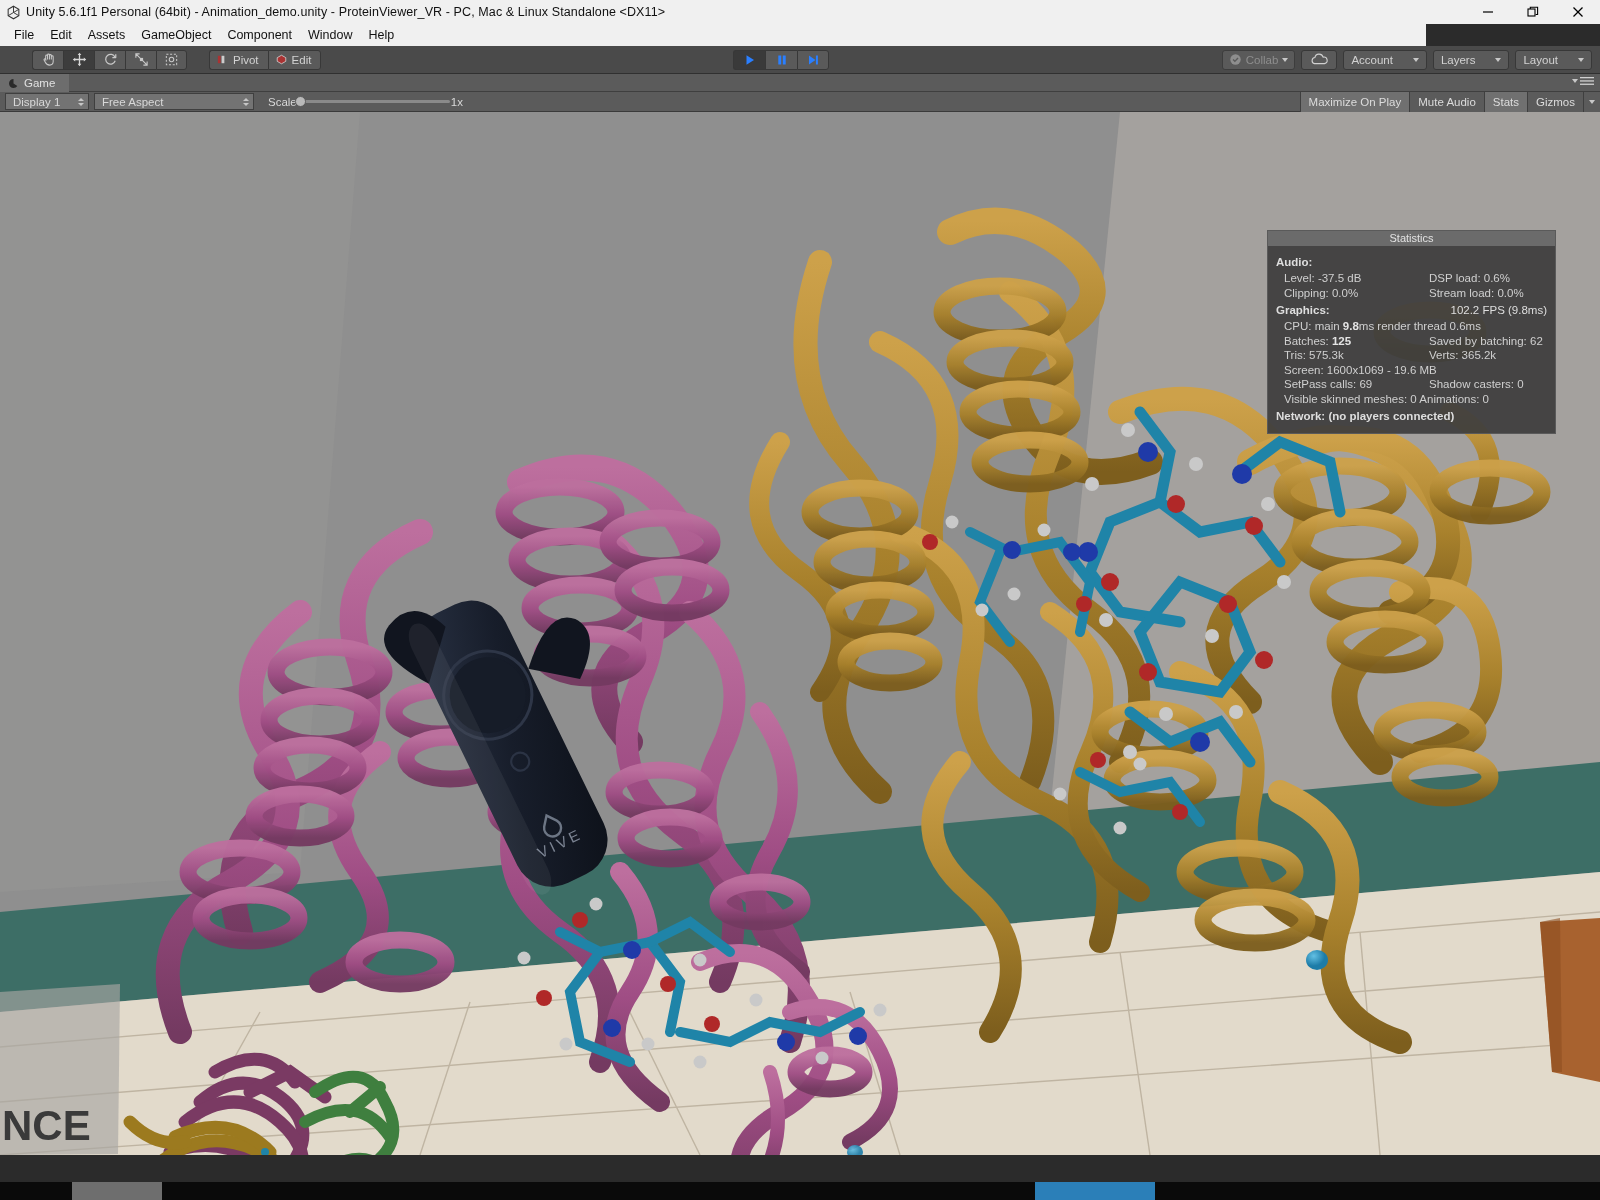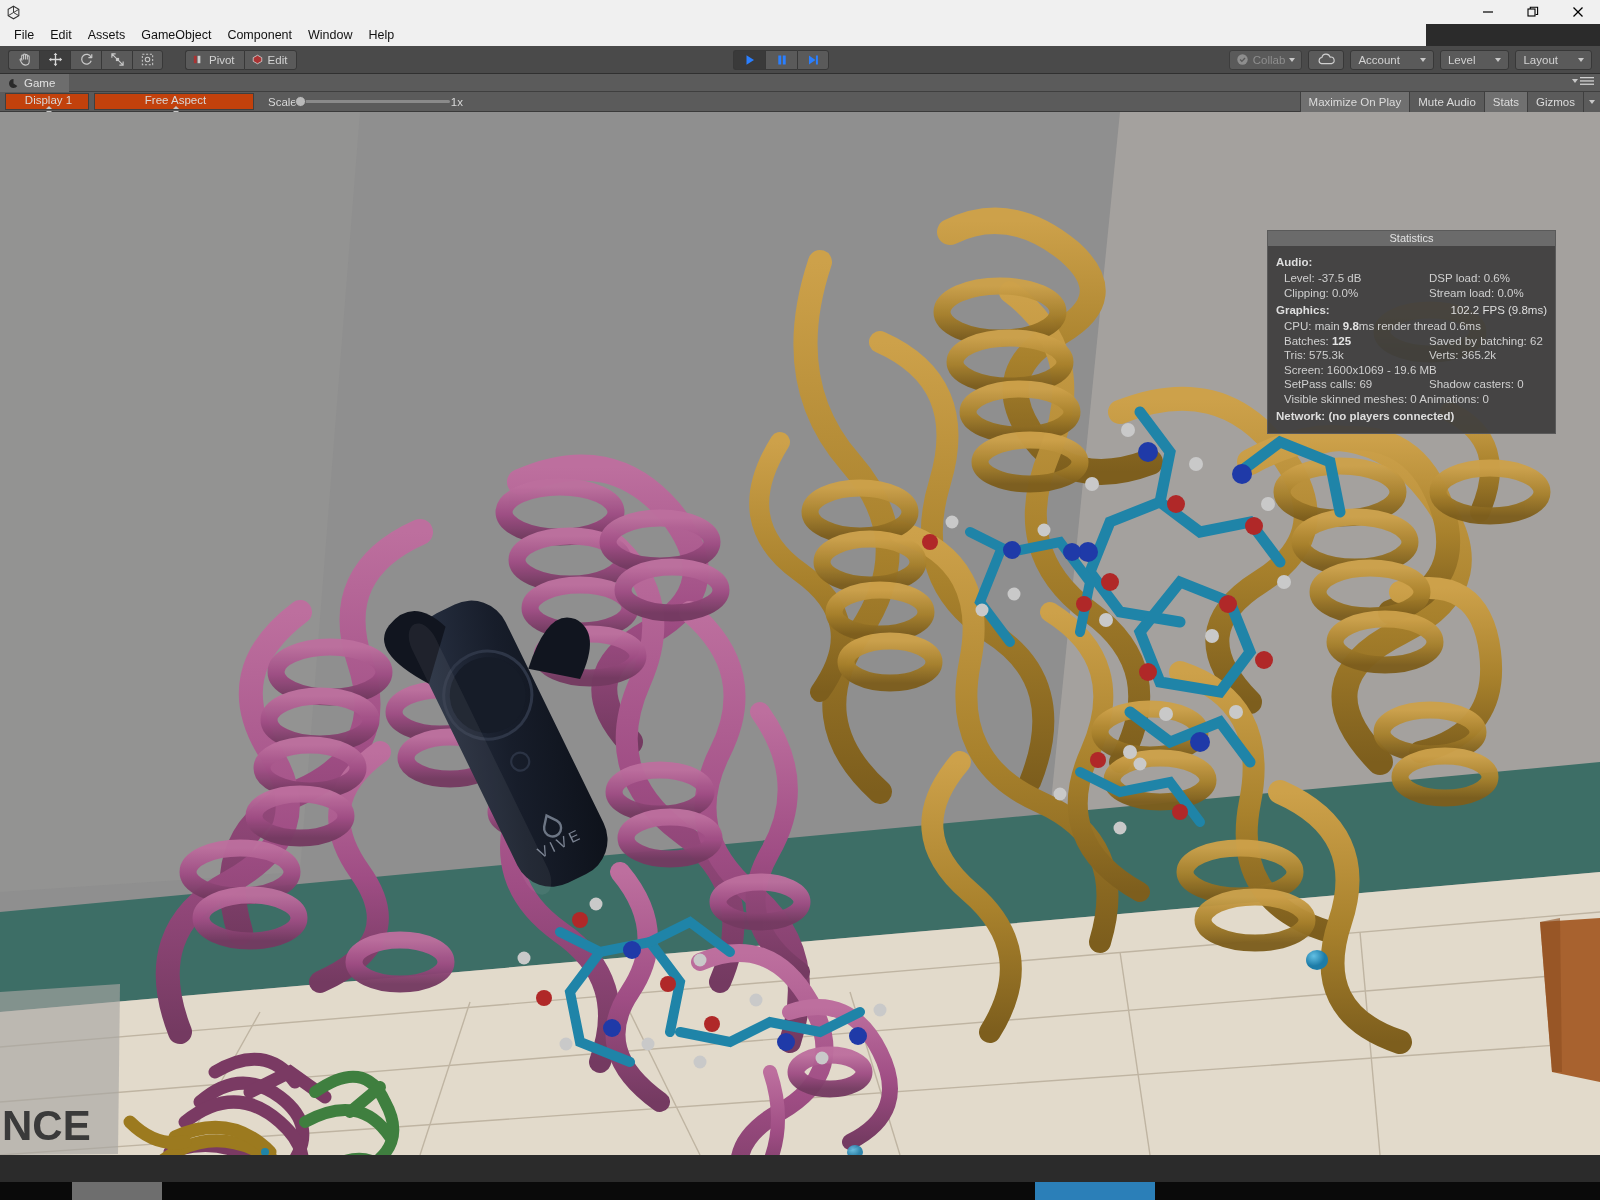--- a/index.html
+++ b/index.html
@@ -27,21 +27,21 @@
   .menubar {
     position: absolute; top: 24px; left: 0; width: 1426px; height: 22px;
     background: #f0f0f0; display: flex; align-items: center; padding-left: 6px;
   }
   .menu-item { font-size: 12.5px; color: #111; padding: 2px 8px; white-space: nowrap; }
 
   
   .toolbar {
     position: absolute; top: 46px; left: 0; width: 1600px; height: 28px;
     background: #4a4a4a; border-bottom: 1px solid #303030;
-    display: flex; align-items: center;
+    display: flex; align-items: center; padding-left: 24px;
   }
   .tbtn-group { display: flex; margin-left: 8px; }
   .tbtn {
     width: 31px; height: 20px; background: #5a5a5a;
     border: 1px solid #383838; border-right: none;
     display: flex; align-items: center; justify-content: center;
   }
   .tbtn:first-child { border-radius: 3px 0 0 3px; }
   .tbtn:last-child { border-right: 1px solid #383838; border-radius: 0 3px 3px 0; }
   .tbtn.sel { background: #3d3d3d; }
@@ -95,23 +95,23 @@
   }
   .hamburger { position: absolute; right: 6px; top: 2px; display: flex; align-items: center; gap: 2px; }
 
   
   .gametoolbar {
     position: absolute; top: 92px; left: 0; width: 1600px; height: 20px;
     background: #5b5b5b; border-bottom: 1px solid #3a3a3a;
     display: flex; align-items: center;
   }
   .gt-select {
-    height: 17px; background: #c2410c; border: 1px solid #3f3f3f;
+    height: 17px; background: #737373; border: 1px solid #3f3f3f;
     display: flex; align-items: center; justify-content: space-between;
-    color: #d8d8d8; font-size: 11.5px; padding: 0 4px 0 7px; flex-direction: column;
+    color: #d8d8d8; font-size: 11.5px; padding: 0 4px 0 7px;
   }
   .gt-updown { display:flex; flex-direction: column; gap:2px; }
   .gt-updown i { width:0;height:0;border-left:3px solid transparent;border-right:3px solid transparent; display:block; }
   .gt-updown i.u { border-bottom:3.5px solid #c6c6c6; }
   .gt-updown i.d { border-top:3.5px solid #c6c6c6; }
   .scalewrap { display: flex; align-items: center; gap: 1px; margin-left: 14px; color: #d8d8d8; font-size: 11.5px; }
   .slider-track { width: 152px; height: 3px; background: #8a8a8a; border-radius: 2px; position: relative; }
   .slider-knob { position: absolute; left: -3px; top: -4px; width: 11px; height: 11px; border-radius: 50%; background: #b9b9b9; border: 1px solid #5a5a5a; }
   .gt-right { position: absolute; right: 0; top: 0; height: 20px; display: flex; }
   .gt-btn {
@@ -166,20 +166,21 @@
 
 <div id="app">
 
   <div class="titlebar">
     <div class="tb-icon">
       <svg width="15" height="15" viewBox="0 0 16 16">
           <path d="M8 1.3 13.7 4.6v6.8L8 14.7 2.3 11.4V4.6z" fill="none" stroke="#333" stroke-width="1.1"></path>
           <path d="M8 1.3 8 8 2.3 11.4M8 8l5.7 3.4M8 8 13.7 4.6" stroke="#333" stroke-width="1" fill="none"></path>
         </svg>
     </div>
+    <div class="tb-title">Unity 5.6.1f1 Personal (64bit) - Animation_demo.unity - ProteinViewer_VR - PC, Mac &amp; Linux Standalone &lt;DX11&gt;</div>
     <div class="tb-spacer"></div>
     <div class="winbtns">
       <div class="winbtn">
         <svg width="12" height="12">
             <line x1="1" y1="6" x2="11" y2="6" stroke="#000" stroke-width="1.2"></line>
           </svg>
       </div>
       <div class="winbtn">
         <svg width="12" height="12">
             <rect x="1" y="3" width="7" height="7" fill="none" stroke="#000" stroke-width="1.1"></rect>
@@ -285,21 +286,21 @@
       <div class="cloudbtn">
         <svg width="19" height="13" viewBox="0 0 20 14" fill="none" stroke="#d0d0d0" stroke-width="1.2">
           <path d="M4.6 11.4a3.3 3.3 0 0 1 .4-6.5 4.6 4.6 0 0 1 8.9-.5 3.4 3.4 0 0 1 1.5 7z"></path>
         </svg>
       </div>
       <div class="dropbtn">
         <span>Account</span>
         <span class="caret"></span>
       </div>
       <div class="dropbtn">
-        <span>Level</span>
+        <span>Layers</span>
         <span class="caret"></span>
       </div>
       <div class="dropbtn">
         <span>Layout</span>
         <span class="caret"></span>
       </div>
     </div>
   </div>
 
   <div class="tabrow">

